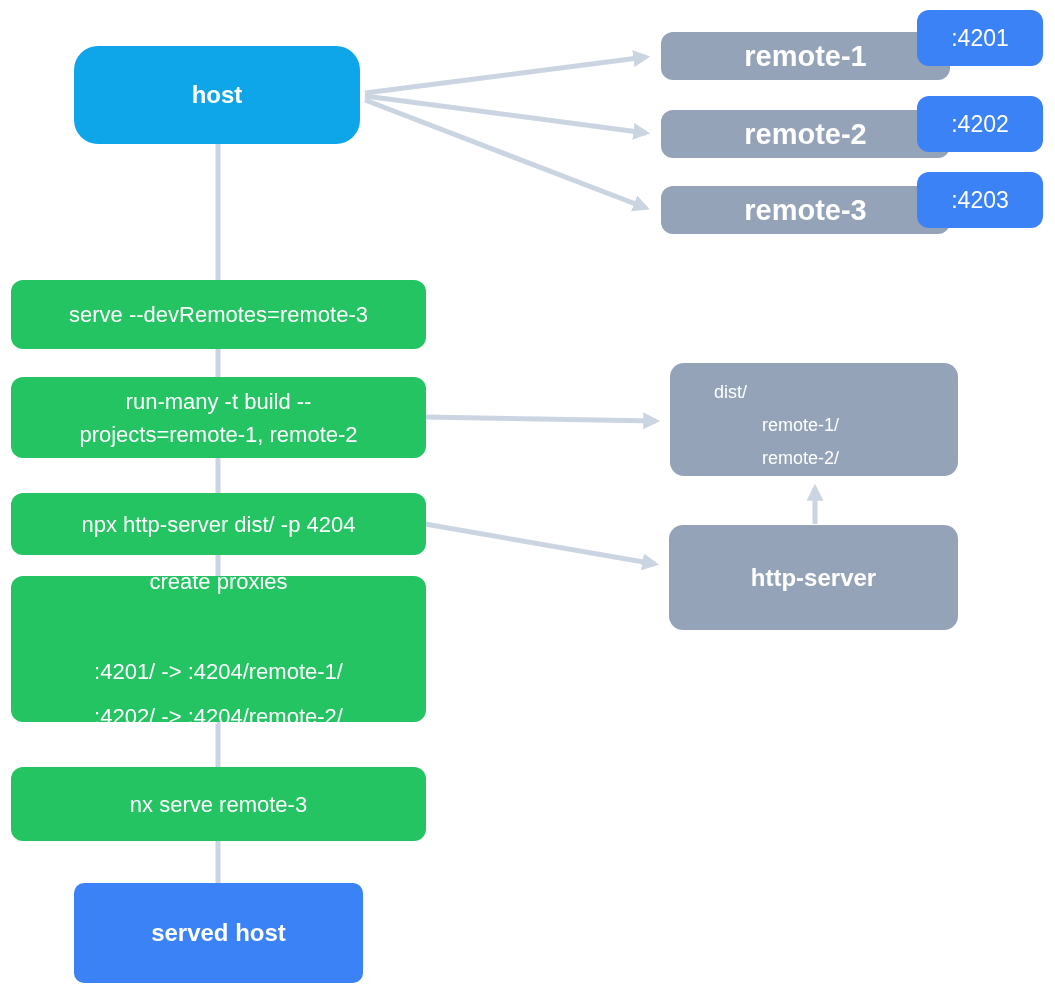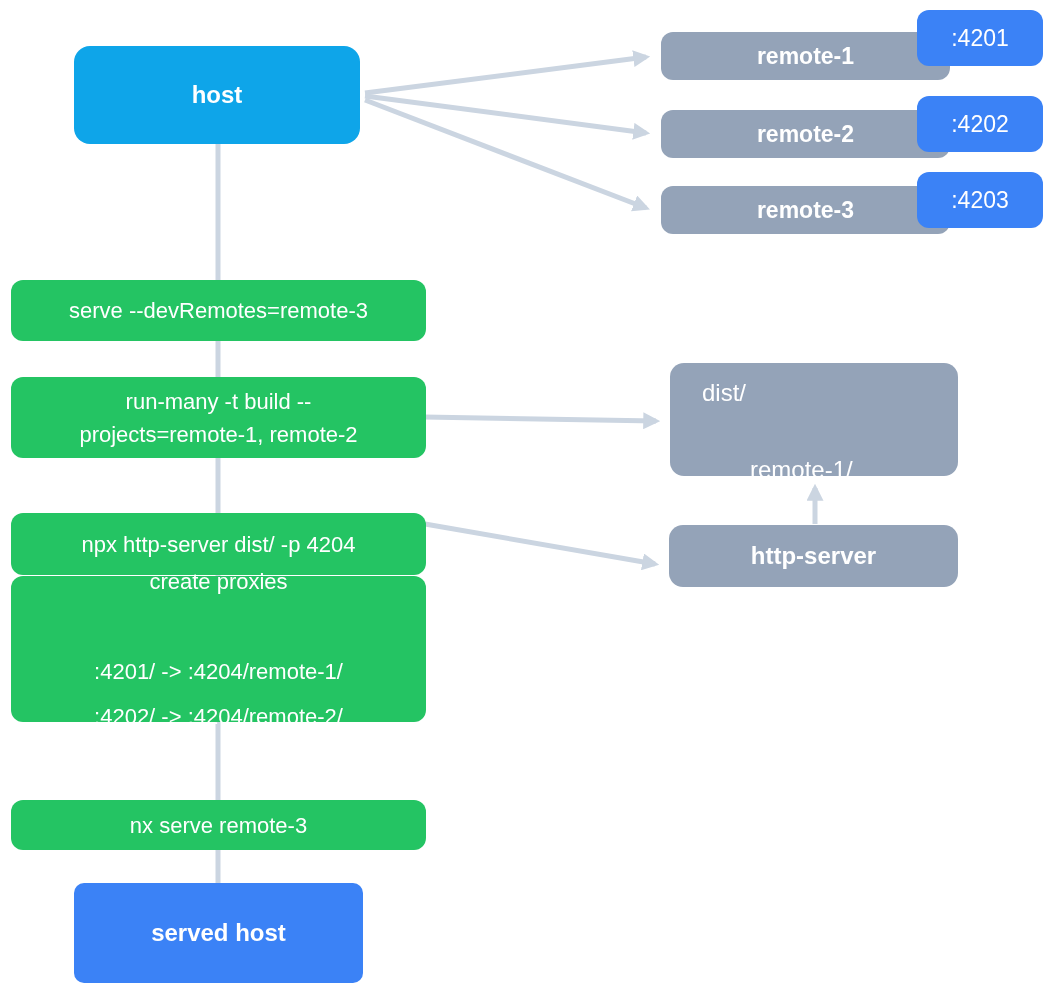--- a/index.html
+++ b/index.html
@@ -30,28 +30,28 @@
     position:absolute;
     display:flex;
     align-items:center;
     justify-content:center;
     color:var(--text-white);
     z-index:1;
   }
   .host{
     left:74px;top:46px;width:286px;height:98px;
     background:var(--host-blue);
-    border-radius:16px;
+    border-radius:24px;
     font-weight:bold;font-size:24px;
   }
   .remote{
     left:661px;width:289px;height:48px;
     background:var(--remote-gray);
     border-radius:12px;
-    font-weight:bold;font-size:23px;align-items:center;
+    font-weight:bold;font-size:29px;align-items:center;
   }
   .remote-1{top:32px;}
   .remote-2{top:110px;}
   .remote-3{top:186px;}
   .badge{
     left:917px;width:126px;height:56px;
     background:var(--port-blue);
     border-radius:12px;
     font-size:23px;
     z-index:2;
@@ -60,39 +60,39 @@
   .badge-2{top:96px;}
   .badge-3{top:172px;}
   .step{
     left:11px;width:415px;
     background:var(--step-green);
     border-radius:12px;
     font-size:22px;
     flex-direction:column;
   }
   .step .line{min-height:33px;line-height:33px;text-align:center;}
-  .step-1{top:280px;height:61px;}
+  .step-1{top:280px;height:69px;}
   .step-2{top:377px;height:81px;}
-  .step-3{top:513px;height:62px;}
+  .step-3{top:493px;height:62px;}
   .step-4{top:576px;height:146px;gap:12px;}
-  .step-5{top:800px;height:50px;}
+  .step-5{top:767px;height:74px;}
   .dist{
     left:670px;top:363px;width:288px;height:113px;
     background:var(--remote-gray);
     border-radius:14px;
-    font-size:24px;
+    font-size:18px;
     flex-direction:column;
     align-items:flex-start;
     justify-content:flex-start;
-    padding:13px 0 0 32px;
+    padding:13px 0 0 44px;
   }
   .dist .line{min-height:33px;line-height:33px;}
-  .dist .line.indent{padding-left:48px;margin-top:44px;}
+  .dist .line.indent{padding-left:48px;}
   .http-server{
-    left:669px;top:525px;width:289px;height:62px;
+    left:669px;top:525px;width:289px;height:105px;
     background:var(--remote-gray);
     border-radius:14px;
     font-weight:bold;font-size:24px;
   }
   .served-host{
     left:74px;top:883px;width:289px;height:100px;
     background:var(--port-blue);
     border-radius:10px;
     font-weight:bold;font-size:24px;
   }

